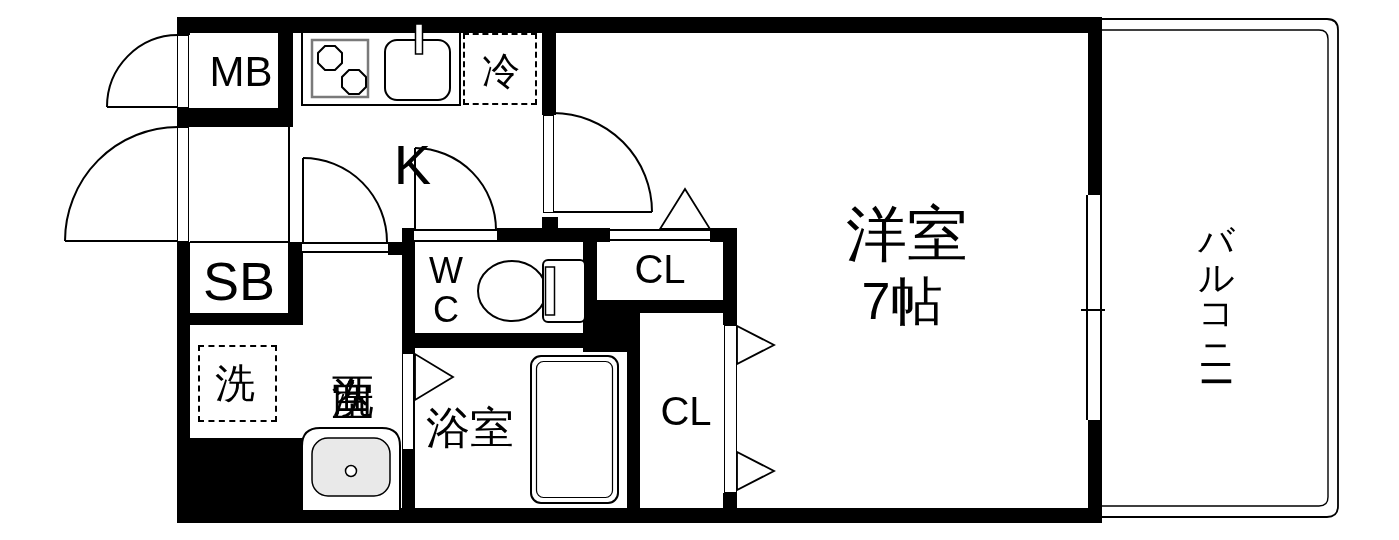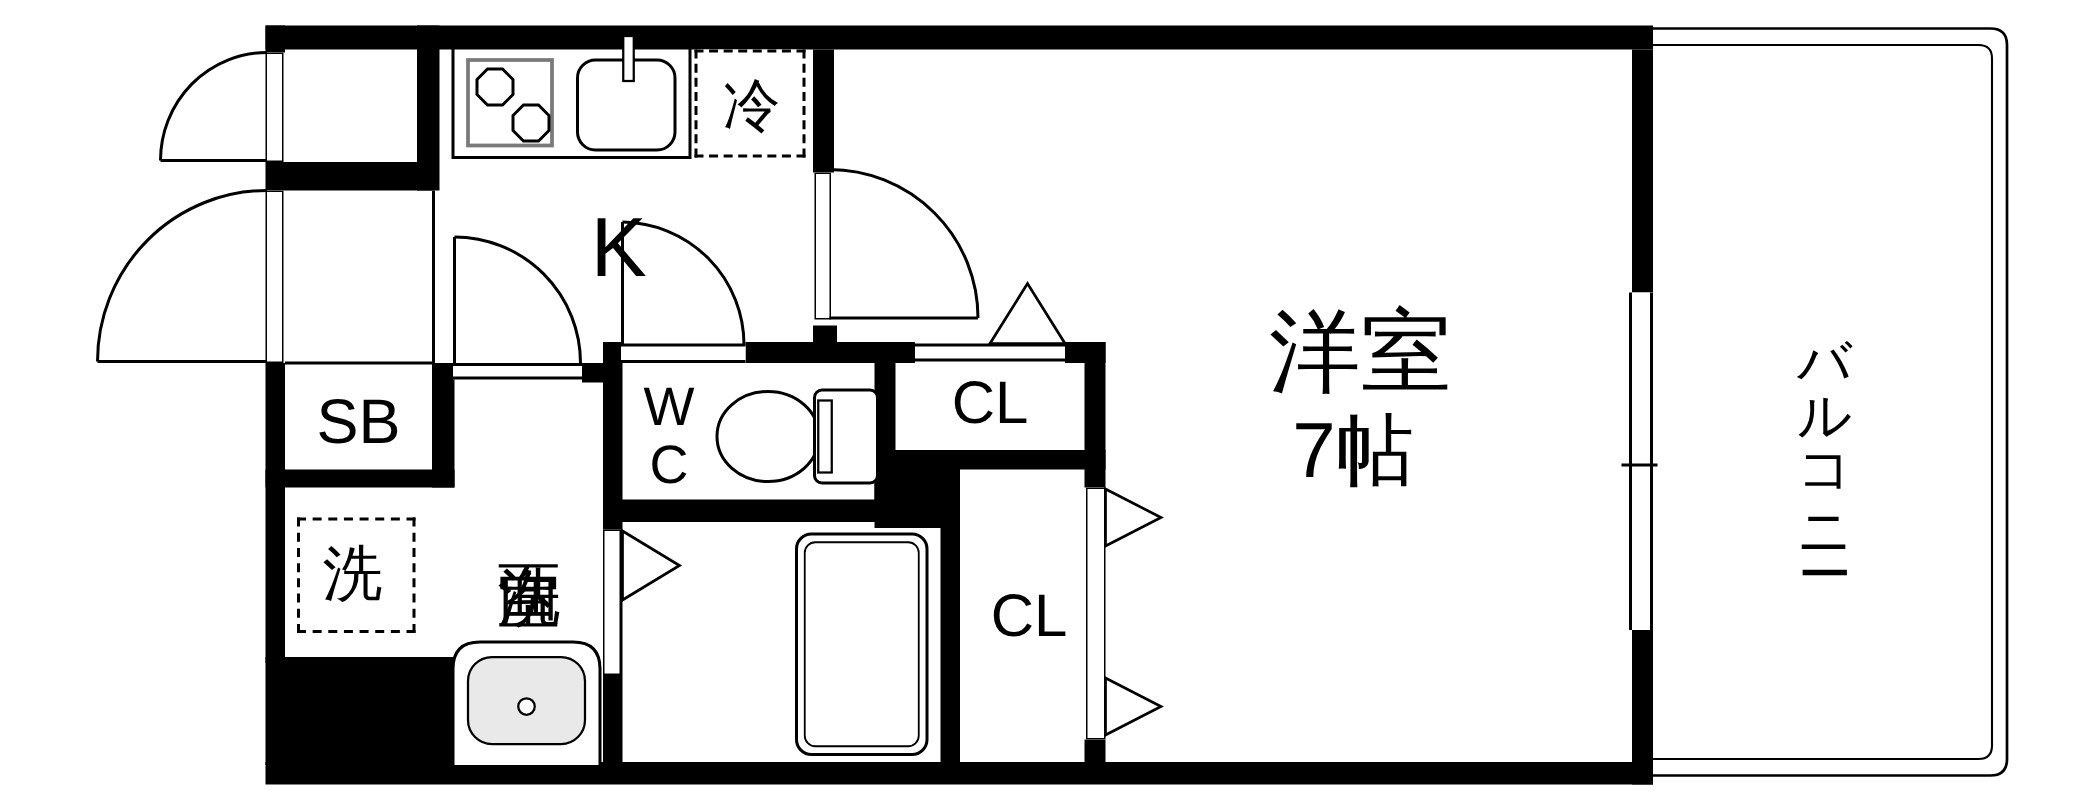--- a/index.html
+++ b/index.html
@@ -103,25 +103,27 @@
       <polygon points="415,354 415,400 453,377"></polygon>
       <polygon points="737,326 737,364 774,345"></polygon>
       <polygon points="737,452 737,490 774,471"></polygon>
     </g>
 
     <path d="M1102 19 L1327 19 Q1338 19 1338 30 L1338 506 Q1338 517 1327 517 L1102 517" fill="none" stroke="#000" stroke-width="1.8"></path>
     <path d="M1102 30 L1319 30 Q1328 30 1328 39 L1328 497 Q1328 506 1319 506 L1102 506" fill="none" stroke="#000" stroke-width="1.4"></path>
     <line x1="1081" y1="310" x2="1105" y2="310" stroke="#000" stroke-width="2"></line>
   </svg>
 
-  <div class="label" style="left:196px;top:258px;width:86px;height:46px;font-size:42px">SB</div>
+  <div class="label" style="left:196px;top:48px;width:90px;height:48px;font-size:42px">MB</div>
+  <div class="label" style="left:196px;top:258px;width:86px;height:46px;font-size:54px">SB</div>
   <div class="label" style="left:385px;top:134px;width:55px;height:62px;font-size:56px">K</div>
   <div class="label" style="left:479px;top:50px;width:44px;height:44px;font-size:38px">冷</div>
   <div class="label" style="left:213px;top:362px;width:44px;height:44px;font-size:40px">洗</div>
   <div class="label vtext" style="left:330px;top:272px;width:46px;height:142px;font-size:42px">洗面室</div>
   <div class="label" style="left:423px;top:250px;width:46px;height:82px;font-size:36px">W
 C</div>
+  <div class="label" style="left:420px;top:404px;width:100px;height:48px;font-size:44px">浴室</div>
   <div class="label" style="left:626px;top:248px;width:68px;height:44px;font-size:40px">CL</div>
   <div class="label" style="left:652px;top:390px;width:68px;height:44px;font-size:40px">CL</div>
   <div class="label" style="left:837px;top:202px;width:140px;height:66px;font-size:61px">洋室</div>
   <div class="label" style="left:837px;top:272px;width:130px;height:58px;font-size:52px">7帖</div>
   <div class="label vtext" style="left:1192px;top:196px;width:48px;height:172px;font-size:36px">バルコニー</div>
 </div>
 
 </body></html>

